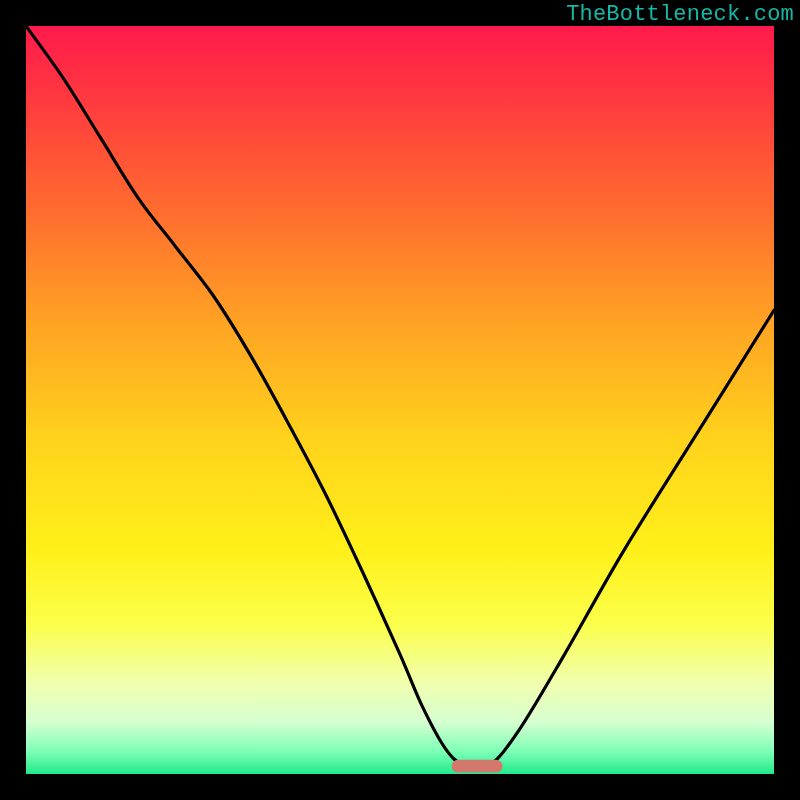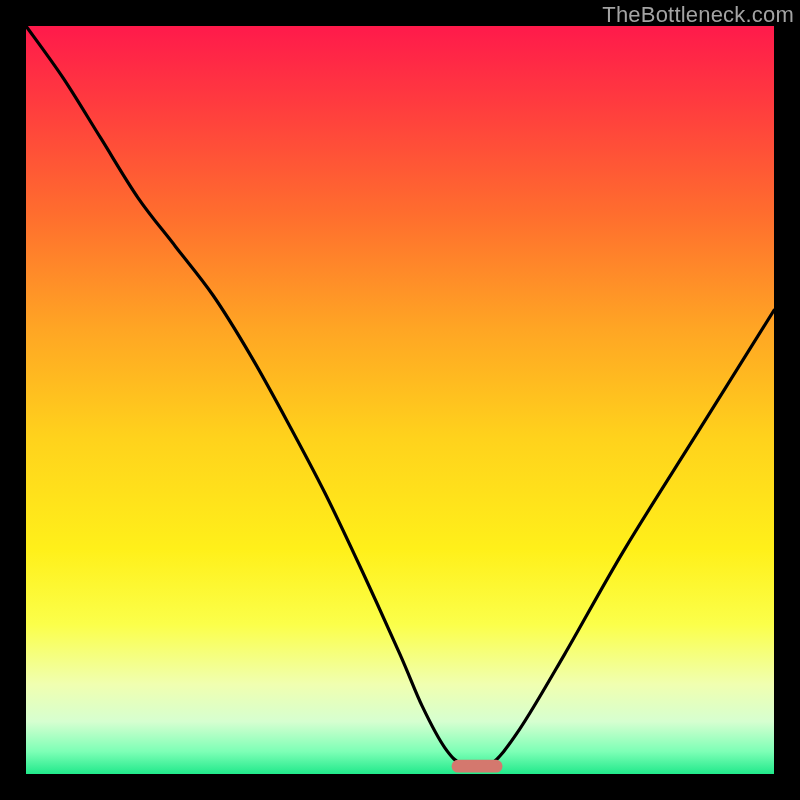--- a/index.html
+++ b/index.html
@@ -23,24 +23,25 @@
     position: absolute;
     left: 0;
     top: 0;
     width: 748px;
     height: 748px;
   }
   .watermark {
     position: absolute;
     top: 2px;
     right: 6px;
-    color: #a3a3a3;
+    color: #14b8a6;
     font-size: 22px;
     font-weight: 500;
     letter-spacing: 0.2px;
+    font-family: Liberation Mono, monospace;
   }
   svg { display: block; }
 </style>
 </head>
 <body>
 
 <div class="frame">
   <svg class="plot-area" viewBox="0 0 748 748" preserveAspectRatio="none">
     <defs>
       <linearGradient id="bg-grad" x1="0" y1="0" x2="0" y2="1">

